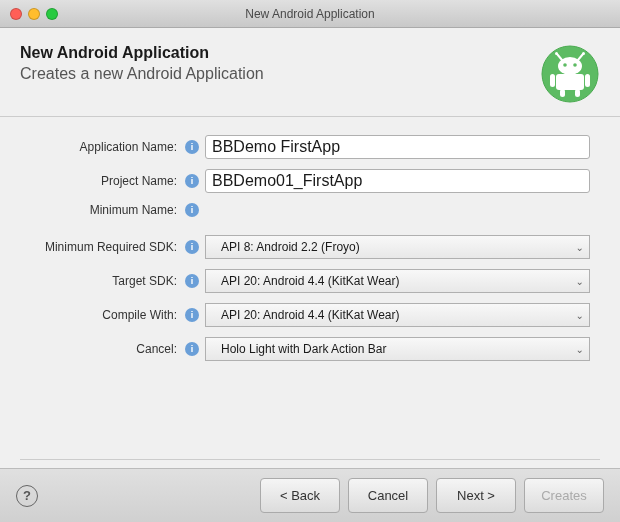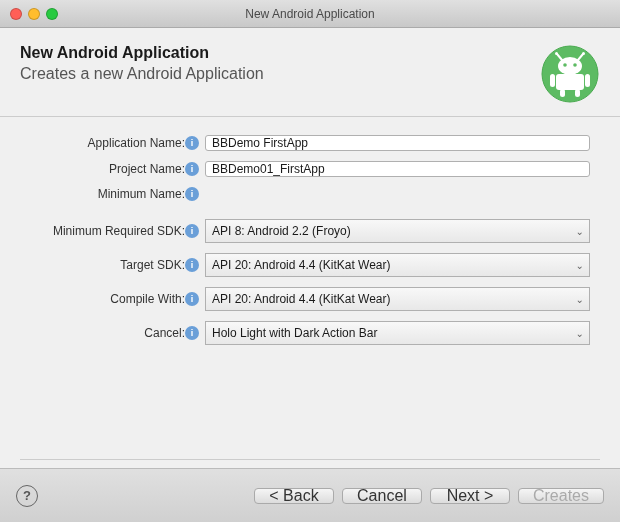--- a/index.html
+++ b/index.html
@@ -87,59 +87,59 @@
     .form-label {
       text-align: right;
       width: 175px;
       padding-right: 6px;
       font-size: 12px;
       color: #333;
       flex-shrink: 0;
       display: flex;
       align-items: center;
       justify-content: flex-end;
-      gap: 0;
+      gap: 8px;
     }
     .info-icon {
       width: 14px;
       height: 14px;
       border-radius: 50%;
       background: #6a9fd8;
       color: white;
       font-size: 9px;
       display: flex;
       align-items: center;
       justify-content: center;
       font-weight: bold;
       flex-shrink: 0;
       cursor: pointer;
     }
     .form-input {
       flex: 1;
-      height: 16px;
+      height: 24px;
       border: 1px solid #b0b0b0;
       border-radius: 3px;
       background: white;
       padding: 0 6px;
-      font-size: 12px;
+      font-size: 16px;
       color: #1a1a1a;
       outline: none;
     }
 
     .form-select-wrapper {
       flex: 1;
       position: relative;
     }
     .form-select {
       width: 100%;
       height: 24px;
       border: 1px solid #b0b0b0;
       border-radius: 0;
       background: linear-gradient(to bottom, #f8f8f8, #e8e8e8);
-      padding: 0 24px 0 6px;
+      padding: 0 24px 0 15px;
       font-size: 12px;
       color: #1a1a1a;
       appearance: none;
       -webkit-appearance: none;
       cursor: pointer;
       outline: none;
     }
     .select-arrow {
       position: absolute;
       right: 6px;
@@ -180,26 +180,26 @@
       font-size: 13px;
       color: #555;
       cursor: pointer;
       font-weight: bold;
     }
     .footer-buttons {
       display: flex;
       gap: 8px;
     }
     .btn {
-      height: 16px;
+      height: 35px;
       min-width: 80px;
       border-radius: 4px;
       border: 1px solid #aaa;
       background: linear-gradient(to bottom, #f5f5f5, #dcdcdc);
-      font-size: 16px;
+      font-size: 13px;
       color: #333;
       cursor: pointer;
       padding: 0 14px;
       display: flex;
       align-items: center;
       justify-content: center;
     }
     .btn-disabled {
       color: #aaa;
       cursor: default;

